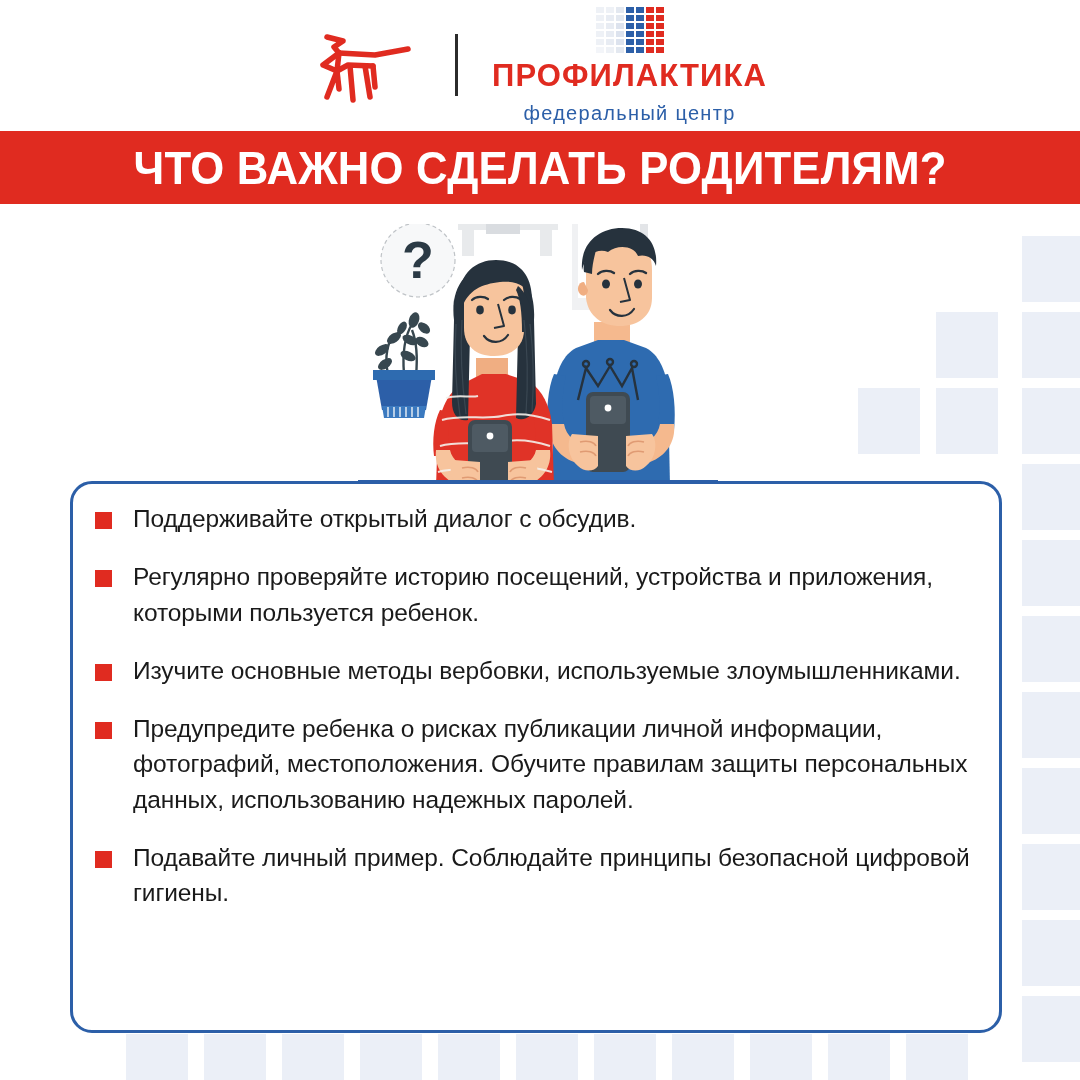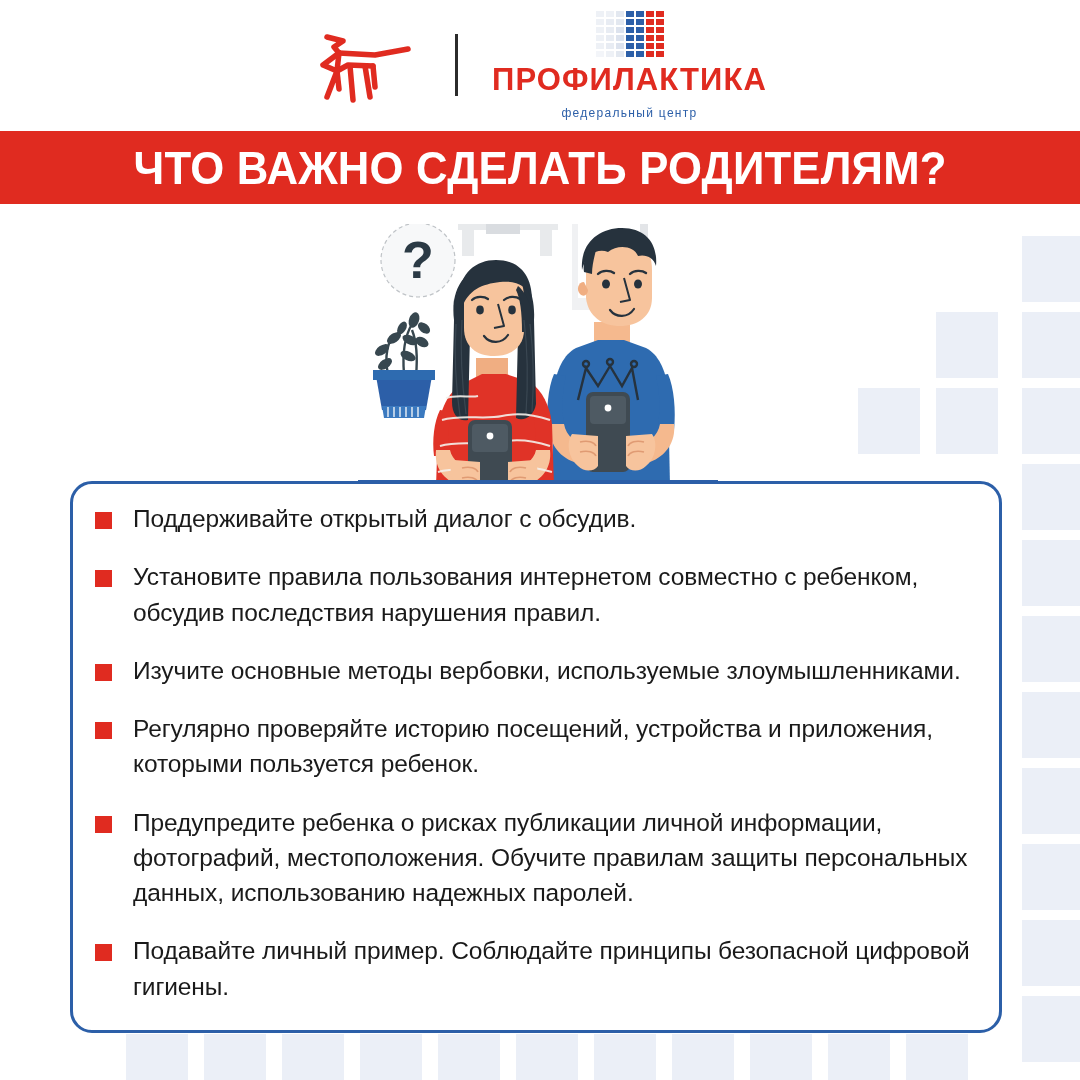--- a/index.html
+++ b/index.html
@@ -29,21 +29,21 @@
     gap:2px;
     margin-bottom:7px;
   }
   .brand-grid i{display:block;width:8px;height:6px;}
   .brand-name{
     font-size:31px;font-weight:bold;color:#E02B20;
     letter-spacing:1.1px;line-height:1;
     font-family:"Liberation Sans","DejaVu Sans",sans-serif;
   }
   .brand-sub{
-    font-size:12px;color:#2C5FA8;letter-spacing:1.3px;
+    font-size:20px;color:#2C5FA8;letter-spacing:1.3px;
     margin-top:12px;line-height:1;
   }
 
   
   .title-banner{
     position:absolute;left:0;top:131px;width:1080px;height:73px;
     background:#E02B20;
     display:flex;align-items:center;justify-content:center;
   }
   .title-text{
@@ -356,33 +356,29 @@
   </svg>
 
   <div class="card">
     <div class="list">
 
       <div class="item">
         <span class="bullet"></span>
         <span class="item-text">Поддерживайте открытый диалог с обсудив.</span>
       </div>
 
-      <div class="item">
-        <span class="bullet"></span>
-        <span class="item-text">Установите правила пользования интернетом совместно с ребенком, обсудив последствия нарушения правил.</span>
+
+      <div class="item">
+        <span class="bullet"></span>
+        <span class="item-text">Регулярно проверяйте историю посещений, устройства и приложения, которыми пользуется ребенок.</span>
       </div>
 
       <div class="item">
         <span class="bullet"></span>
         <span class="item-text">Изучите основные методы вербовки, используемые злоумышленниками.</span>
-      </div>
-
-      <div class="item">
-        <span class="bullet"></span>
-        <span class="item-text">Регулярно проверяйте историю посещений, устройства и приложения, которыми пользуется ребенок.</span>
       </div>
 
       <div class="item">
         <span class="bullet"></span>
         <span class="item-text">Предупредите ребенка о рисках публикации личной информации, фотографий, местоположения. Обучите правилам защиты персональных данных, использованию надежных паролей.</span>
       </div>
 
       <div class="item">
         <span class="bullet"></span>
         <span class="item-text">Подавайте личный пример. Соблюдайте принципы безопасной цифровой гигиены.</span>

